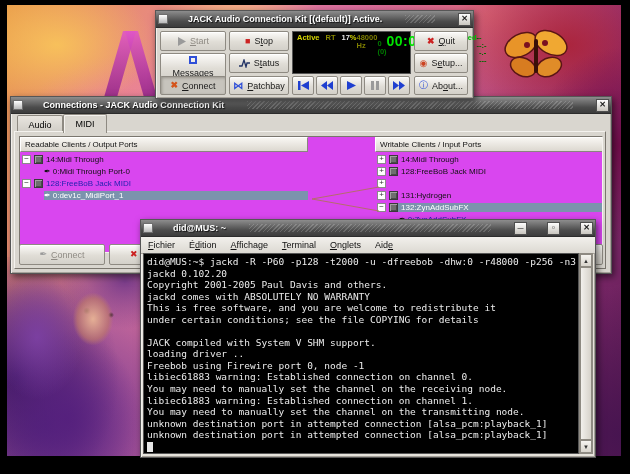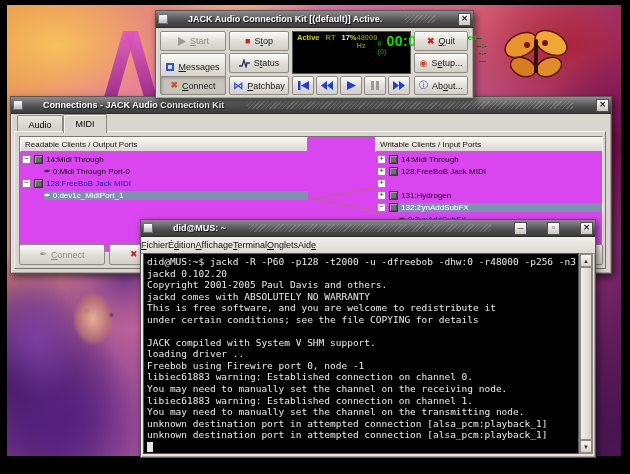--- a/index.html
+++ b/index.html
@@ -89,21 +89,21 @@
   .pi{font-size:8px;margin-right:2px;color:#111;flex:0 0 auto;}
   .lab-black{color:#111;} .lab-blue{color:#2323b0;} .lab-white{color:#fff;}
   .selwrap{display:flex;align-items:center;flex:1;}
   .selwrap.sel{background:#7b93ad;}
   .selwrap.sel .pi{color:#fff;}
   #conn-lines{position:absolute;left:292px;top:4px;width:67px;height:101px;}
   
   #term-win{left:140px;top:219px;width:454px;height:237px;z-index:50;background:#e6e3dc;}
   .menubar{height:16px;display:flex;align-items:center;background:linear-gradient(#f2f0ec,#dcd9d2);
       border-bottom:1px solid #a6a29a;font-size:9px;color:#111;}
-  .menu-item{padding:0 0;}
+  .menu-item{padding:0 7px;}
   #term-content{position:absolute;left:2px;top:33px;right:16px;bottom:3px;background:#000;
       border:1px solid #555;box-sizing:border-box;overflow:hidden;}
   #term-content pre{margin:0;padding:2px 0 0 3px;font-family:"DejaVu Sans Mono",monospace;
       font-size:9.5px;line-height:11.55px;color:#ececec;white-space:pre;}
   .cursor{display:inline-block;width:6px;height:10px;background:#e6e6e6;vertical-align:-2px;}
   .sb{position:absolute;top:33px;right:2px;bottom:3px;width:14px;background:#d2cec6;
       border:1px solid #8e8a82;box-sizing:border-box;}
   .sb-btn{position:absolute;left:0;right:0;height:13px;display:flex;align-items:center;justify-content:center;
       background:linear-gradient(#f6f4f0,#d8d4cc);border:1px solid #8e8a82;box-sizing:border-box;
       font-size:6px;color:#333;}
@@ -241,21 +241,21 @@
       <span class="tb-title">JACK Audio Connection Kit [(default)] Active.</span>
       <span class="tb-grip"></span>
       <span class="tb-btn">✕</span>
     </div>
     <div class="btn disabled" style="left:4px;top:20px;width:66px;height:20px;">
       <svg width="9" height="9">
           <polygon points="1,0 9,4.5 1,9" fill="#9a9a9a"></polygon>
         </svg>
       <span><u>S</u>tart</span>
     </div>
-    <div class="btn" style="left:4px;top:42px;width:66px;height:28px;">
+    <div class="btn" style="left:4px;top:42px;width:66px;height:28px;flex-direction:column;">
       <span class="ic" style="width:8px;height:8px;border:2px solid #2f4fd8;box-sizing:border-box;"></span>
       <span><u>M</u>essages</span>
     </div>
     <div class="btn pressed" style="left:4px;top:65px;width:66px;height:19px;">
       <span class="ic" style="color:#d4541c;font-size:9px;font-weight:bold;">✖</span>
       <span><u>C</u>onnect</span>
     </div>
     <div class="btn" style="left:73px;top:20px;width:60px;height:20px;">
       <span class="ic" style="color:#cc2222;font-size:9px;">■</span>
       <span>S<u>t</u>op</span>

